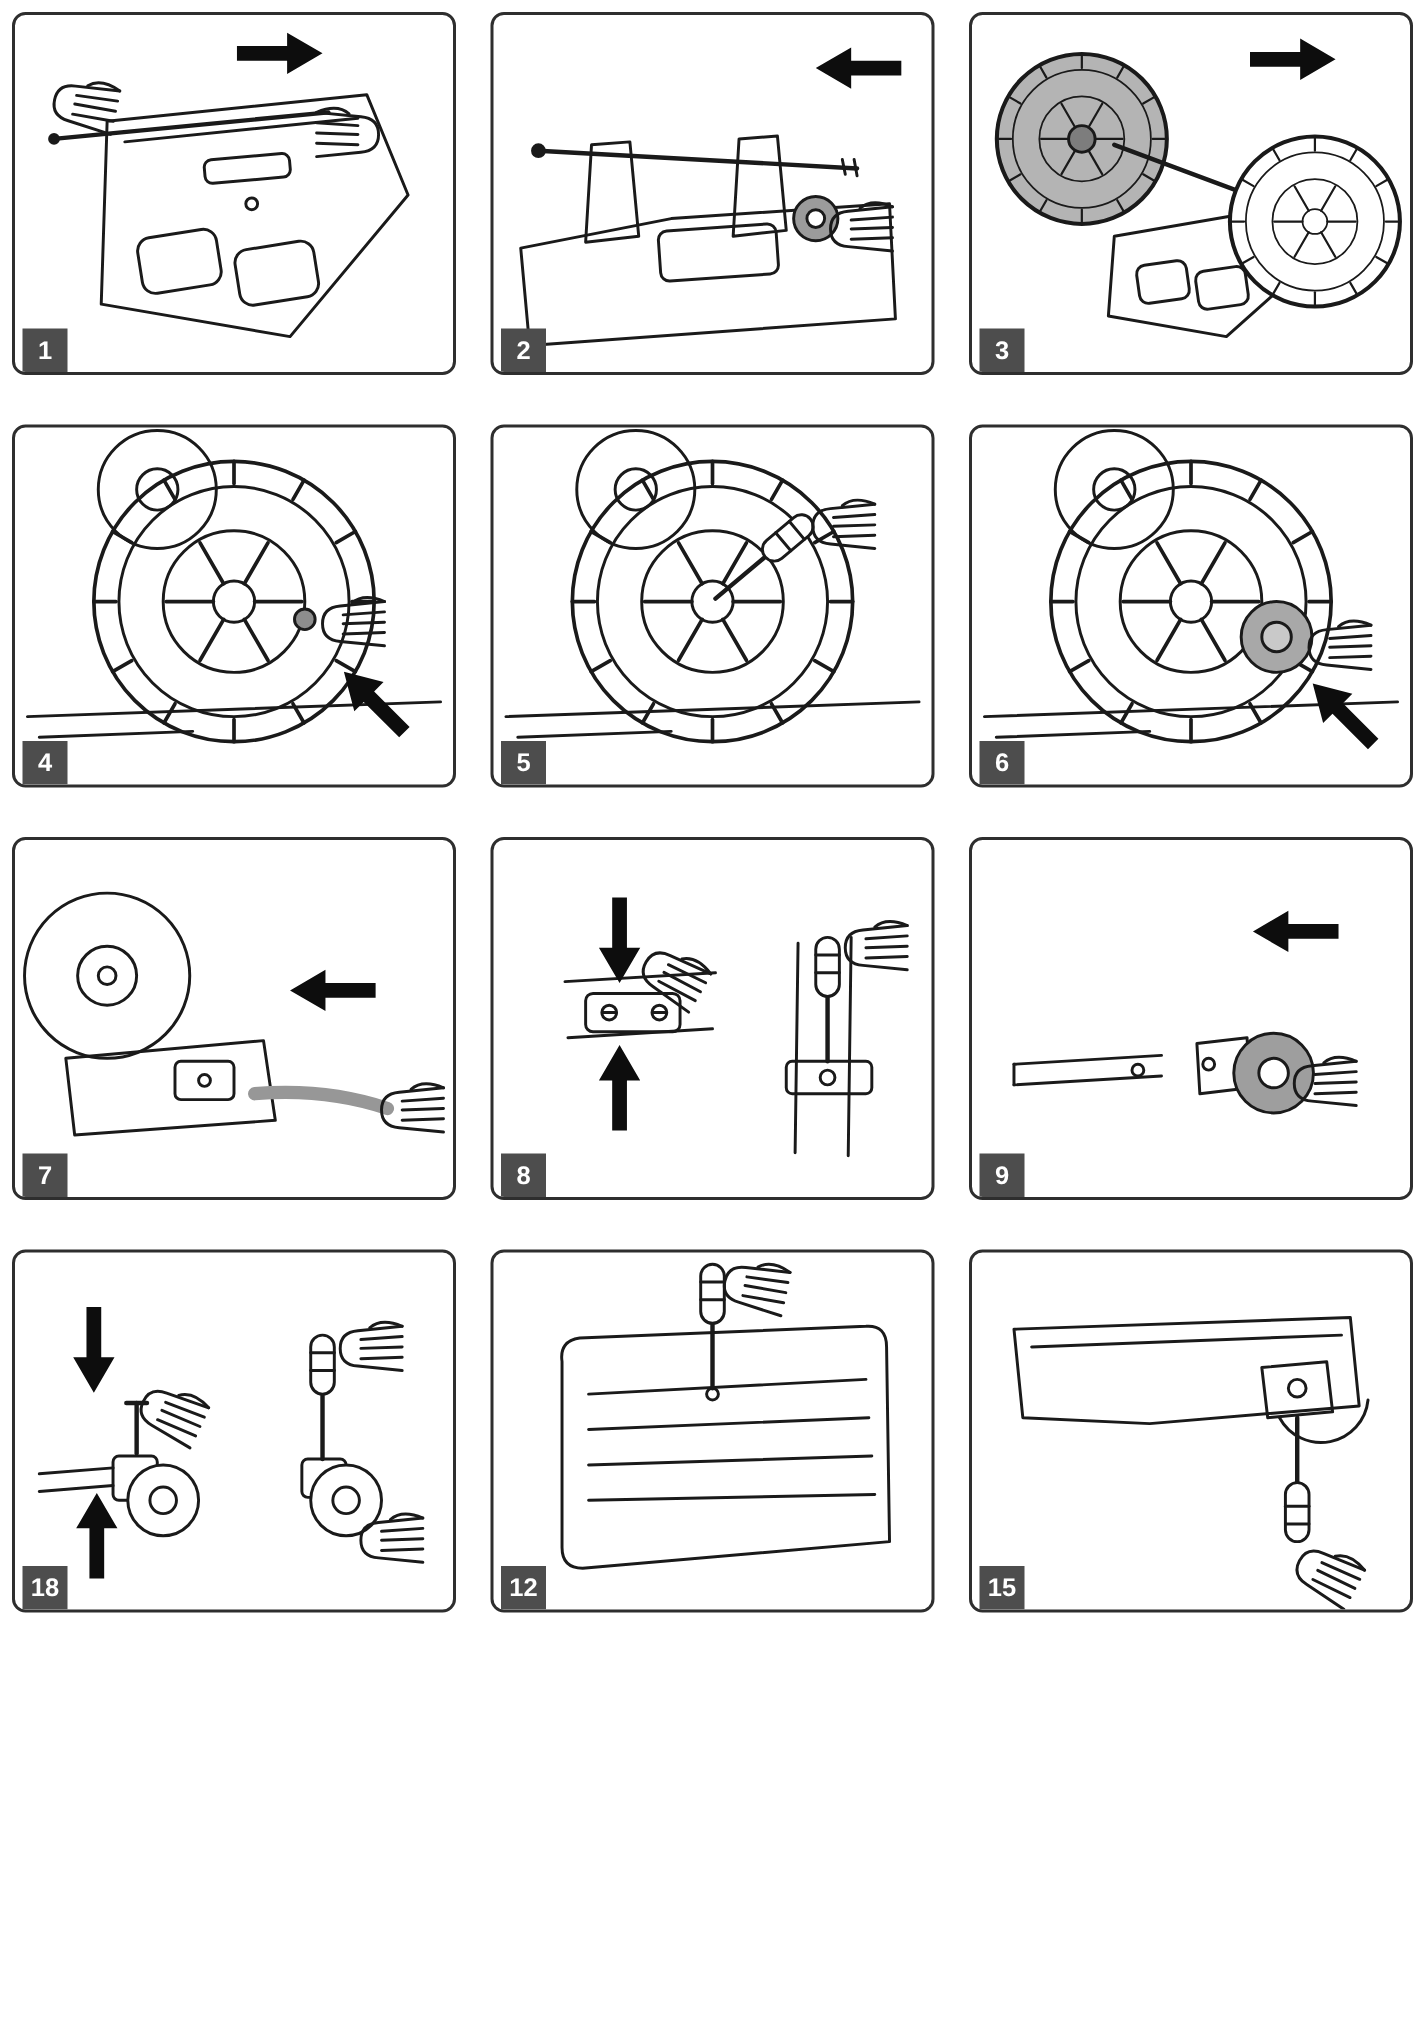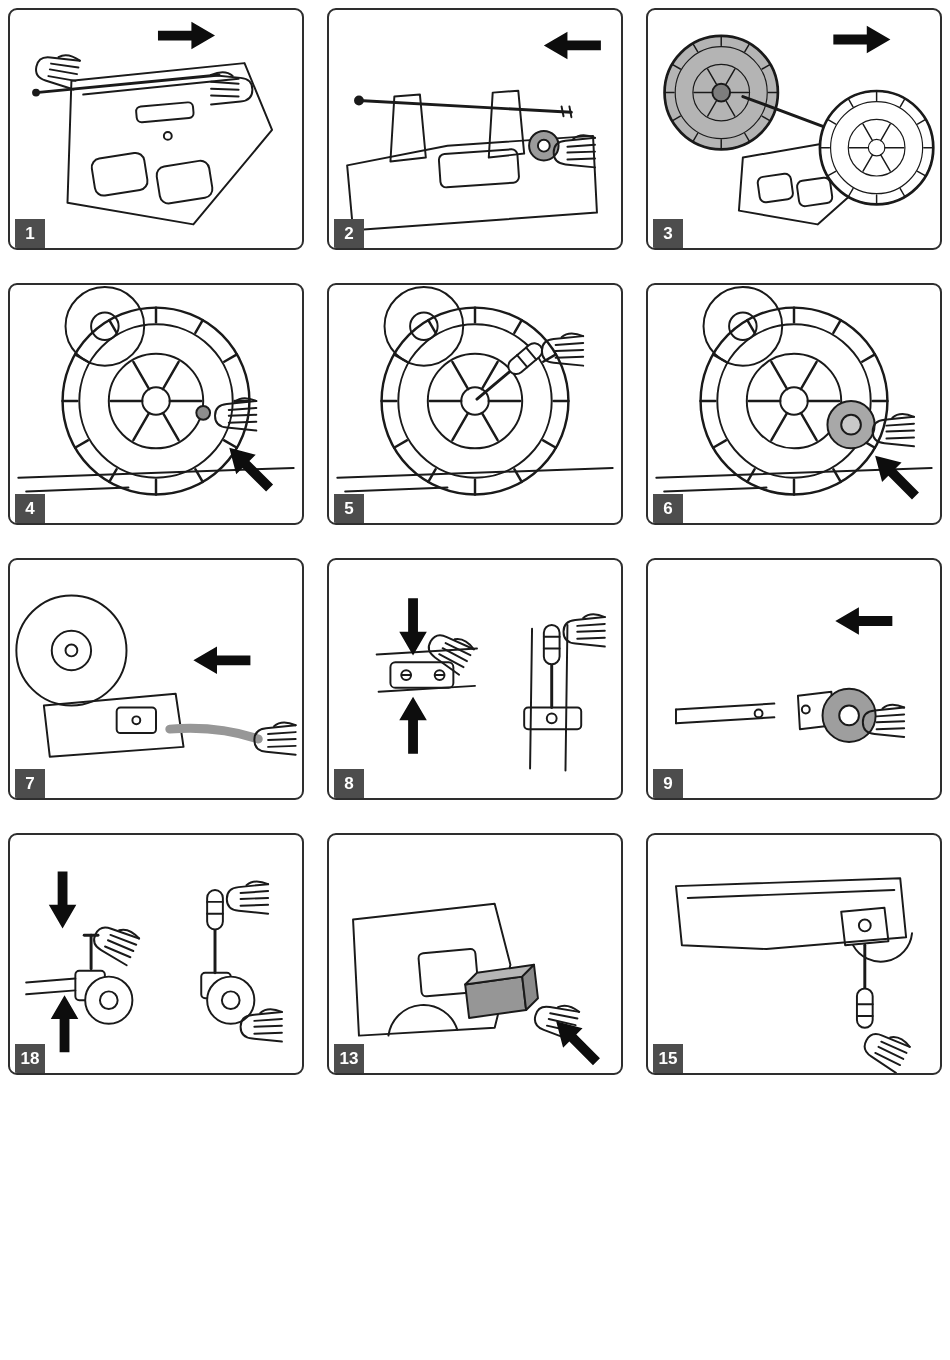--- a/index.html
+++ b/index.html
@@ -249,36 +249,38 @@
         <rect x="194" y="140" width="30" height="26" rx="4"></rect>
         <circle cx="224" cy="168" r="24" fill="#fff"></circle>
         <circle cx="224" cy="168" r="9"></circle>
         <use href="#hand" transform="translate(230,178)"></use>
       </g>
     </svg>
     <figcaption class="badge">18</figcaption>
   </figure>
 
 
-
-  <figure class="panel">
-    <svg class="art" viewBox="0 0 296 242">
-      <g fill="none" stroke="#1a1a1a" stroke-width="2" stroke-linecap="round" stroke-linejoin="round">
-        <path d="M24,86 L168,70 L184,132 L168,196 L30,204 Z"></path>
-        <rect x="92" y="118" width="58" height="44" rx="5" transform="rotate(-5 121 140)"></rect>
-        <path d="M60,204 A36,36 0 0 1 130,198"></path>
-        <path d="M138,152 L196,144 L200,178 L142,186 Z" fill="#969696"></path>
-        <path d="M138,152 L150,140 L208,132 L196,144 Z" fill="#b5b5b5"></path>
-        <path d="M196,144 L208,132 L212,166 L200,178 Z" fill="#8a8a8a"></path>
-        <use href="#hand" transform="translate(210,166) rotate(15)"></use>
-        <use href="#arrow" transform="translate(222,196) rotate(-135 29 14)"></use>
-      </g>
-    </svg>
-    <figcaption class="badge">13</figcaption>
-  </figure>
+  <figure class="panel">
+    <svg class="art" viewBox="0 0 296 242">
+      <g fill="none" stroke="#1a1a1a" stroke-width="2" stroke-linecap="round" stroke-linejoin="round">
+        <path d="M46,74 Q44,60 58,58 L252,50 Q266,49 266,64 L268,196 L60,214 Q46,214 46,200 Z"></path>
+        <path d="M64,96 L252,86"></path>
+          <path d="M64,120 L254,112"></path>
+          <path d="M64,144 L256,138"></path>
+          <path d="M64,168 L258,164"></path>
+        <circle cx="148" cy="96" r="4"></circle>
+        <g transform="translate(148,92)">
+            <use href="#driver"></use>
+          </g>
+        <use href="#hand" transform="translate(156,2) rotate(12)"></use>
+      </g>
+    </svg>
+    <figcaption class="badge">12</figcaption>
+  </figure>
+
 
 
   <figure class="panel">
     <svg class="art" viewBox="0 0 296 242">
       <g fill="none" stroke="#1a1a1a" stroke-width="2" stroke-linecap="round" stroke-linejoin="round">
         <path d="M28,52 L256,44 L262,104 L120,116 L34,112 Z"></path>
         <path d="M40,64 L250,56"></path>
         <path d="M208,112 A32,32 0 0 0 268,100"></path>
         <path d="M196,78 L240,74 L244,108 L200,112 Z"></path>
         <circle cx="220" cy="92" r="6"></circle>

